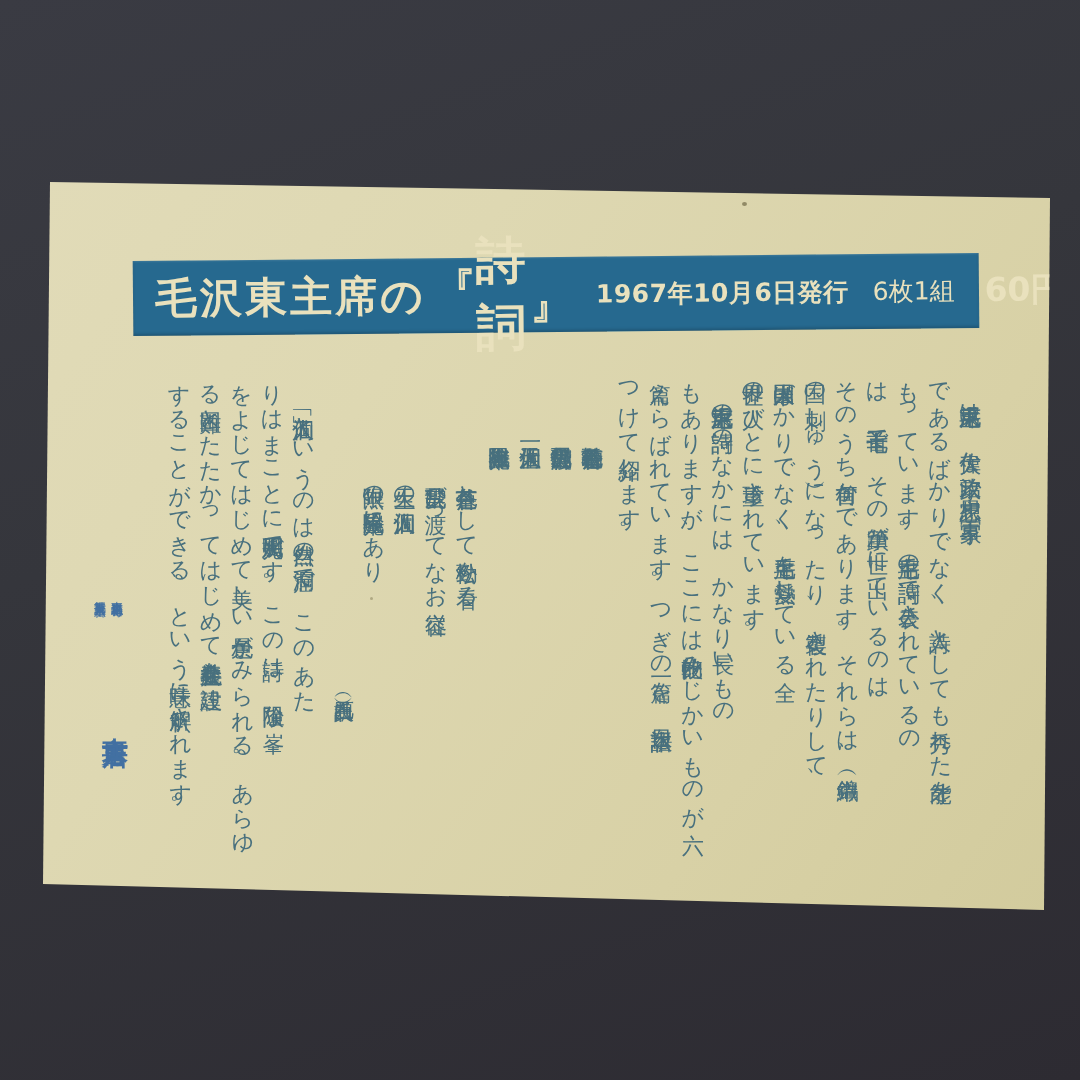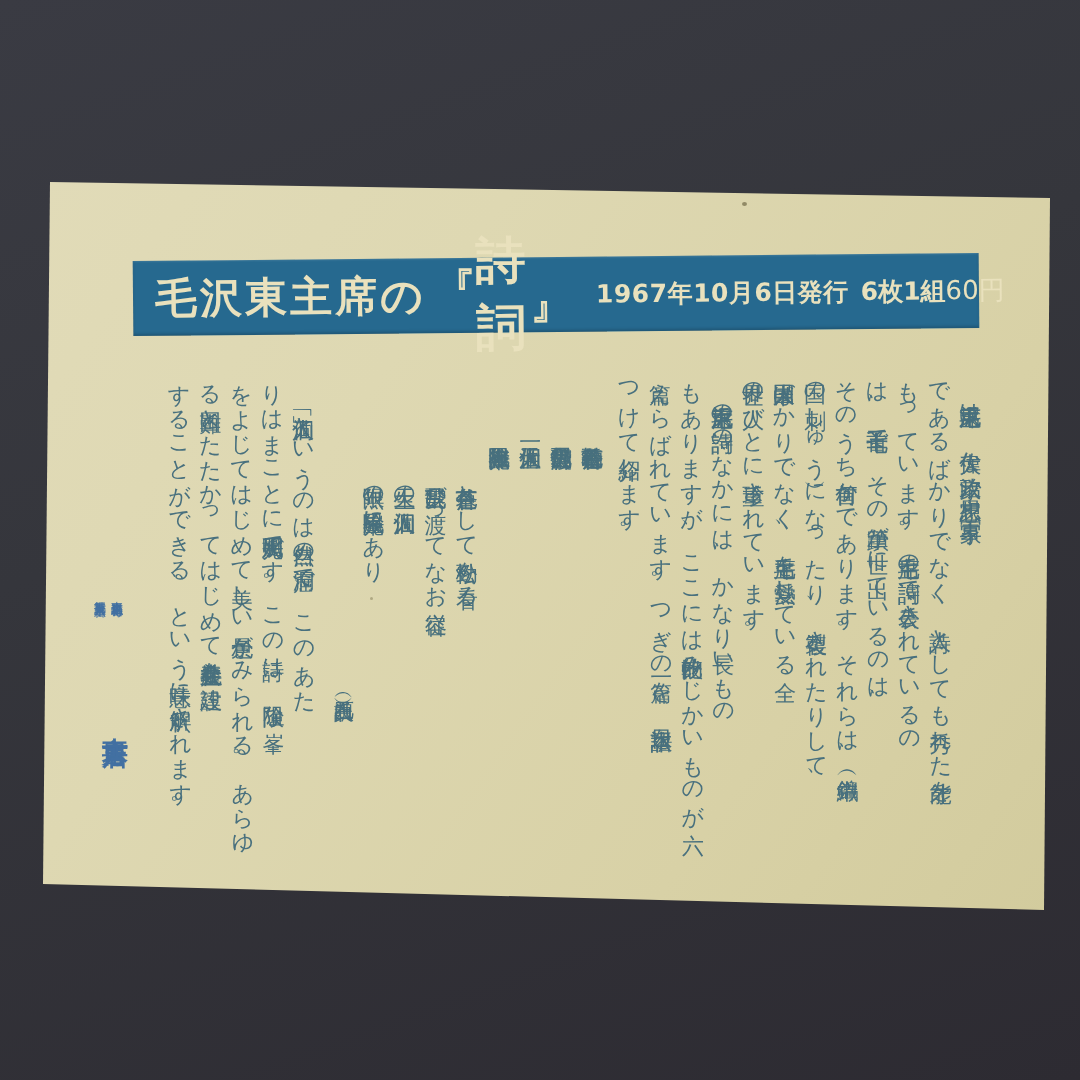--- a/index.html
+++ b/index.html
@@ -26,22 +26,22 @@
     display:flex;align-items:center;
     font-family:"DejaVu Sans", sans-serif;
     color:#e9e1bd;
     box-shadow:inset 0 1px 2px rgba(255,255,255,.12), inset 0 -2px 3px rgba(0,0,0,.18);
   }
   .banner .t-main{font-size:42px;font-weight:700;letter-spacing:3px;margin-left:22px;white-space:nowrap;}
   .banner .t-qo{font-size:42px;font-weight:700;transform:translateY(-7px);margin-left:8px;}
   .banner .t-book{font-size:50px;font-weight:800;letter-spacing:4px;transform:translateY(-1px);}
   .banner .t-qc{font-size:42px;font-weight:700;transform:translateY(9px);}
   .banner .t-date{font-size:25px;font-weight:600;margin-left:24px;letter-spacing:0.5px;white-space:nowrap;}
-  .banner .t-set{font-size:25px;font-weight:700;margin-left:12px;white-space:nowrap;}
-  .banner .t-price{font-size:26px;font-weight:400;white-space:nowrap;}
+  .banner .t-set{font-size:25px;font-weight:400;margin-left:24px;white-space:nowrap;}
+  .banner .t-price{font-size:33px;font-weight:700;margin-left:30px;white-space:nowrap;}
   
   .vtext{
     position:absolute;left:84px;top:368px;width:903px;height:512px;
     writing-mode:vertical-rl;
     color:#48707e;
     font-size:22px;
     line-height:31px;
     transform:rotate(-0.25deg);
   }
   .vtext p{margin:0;padding:0;white-space:nowrap;}

